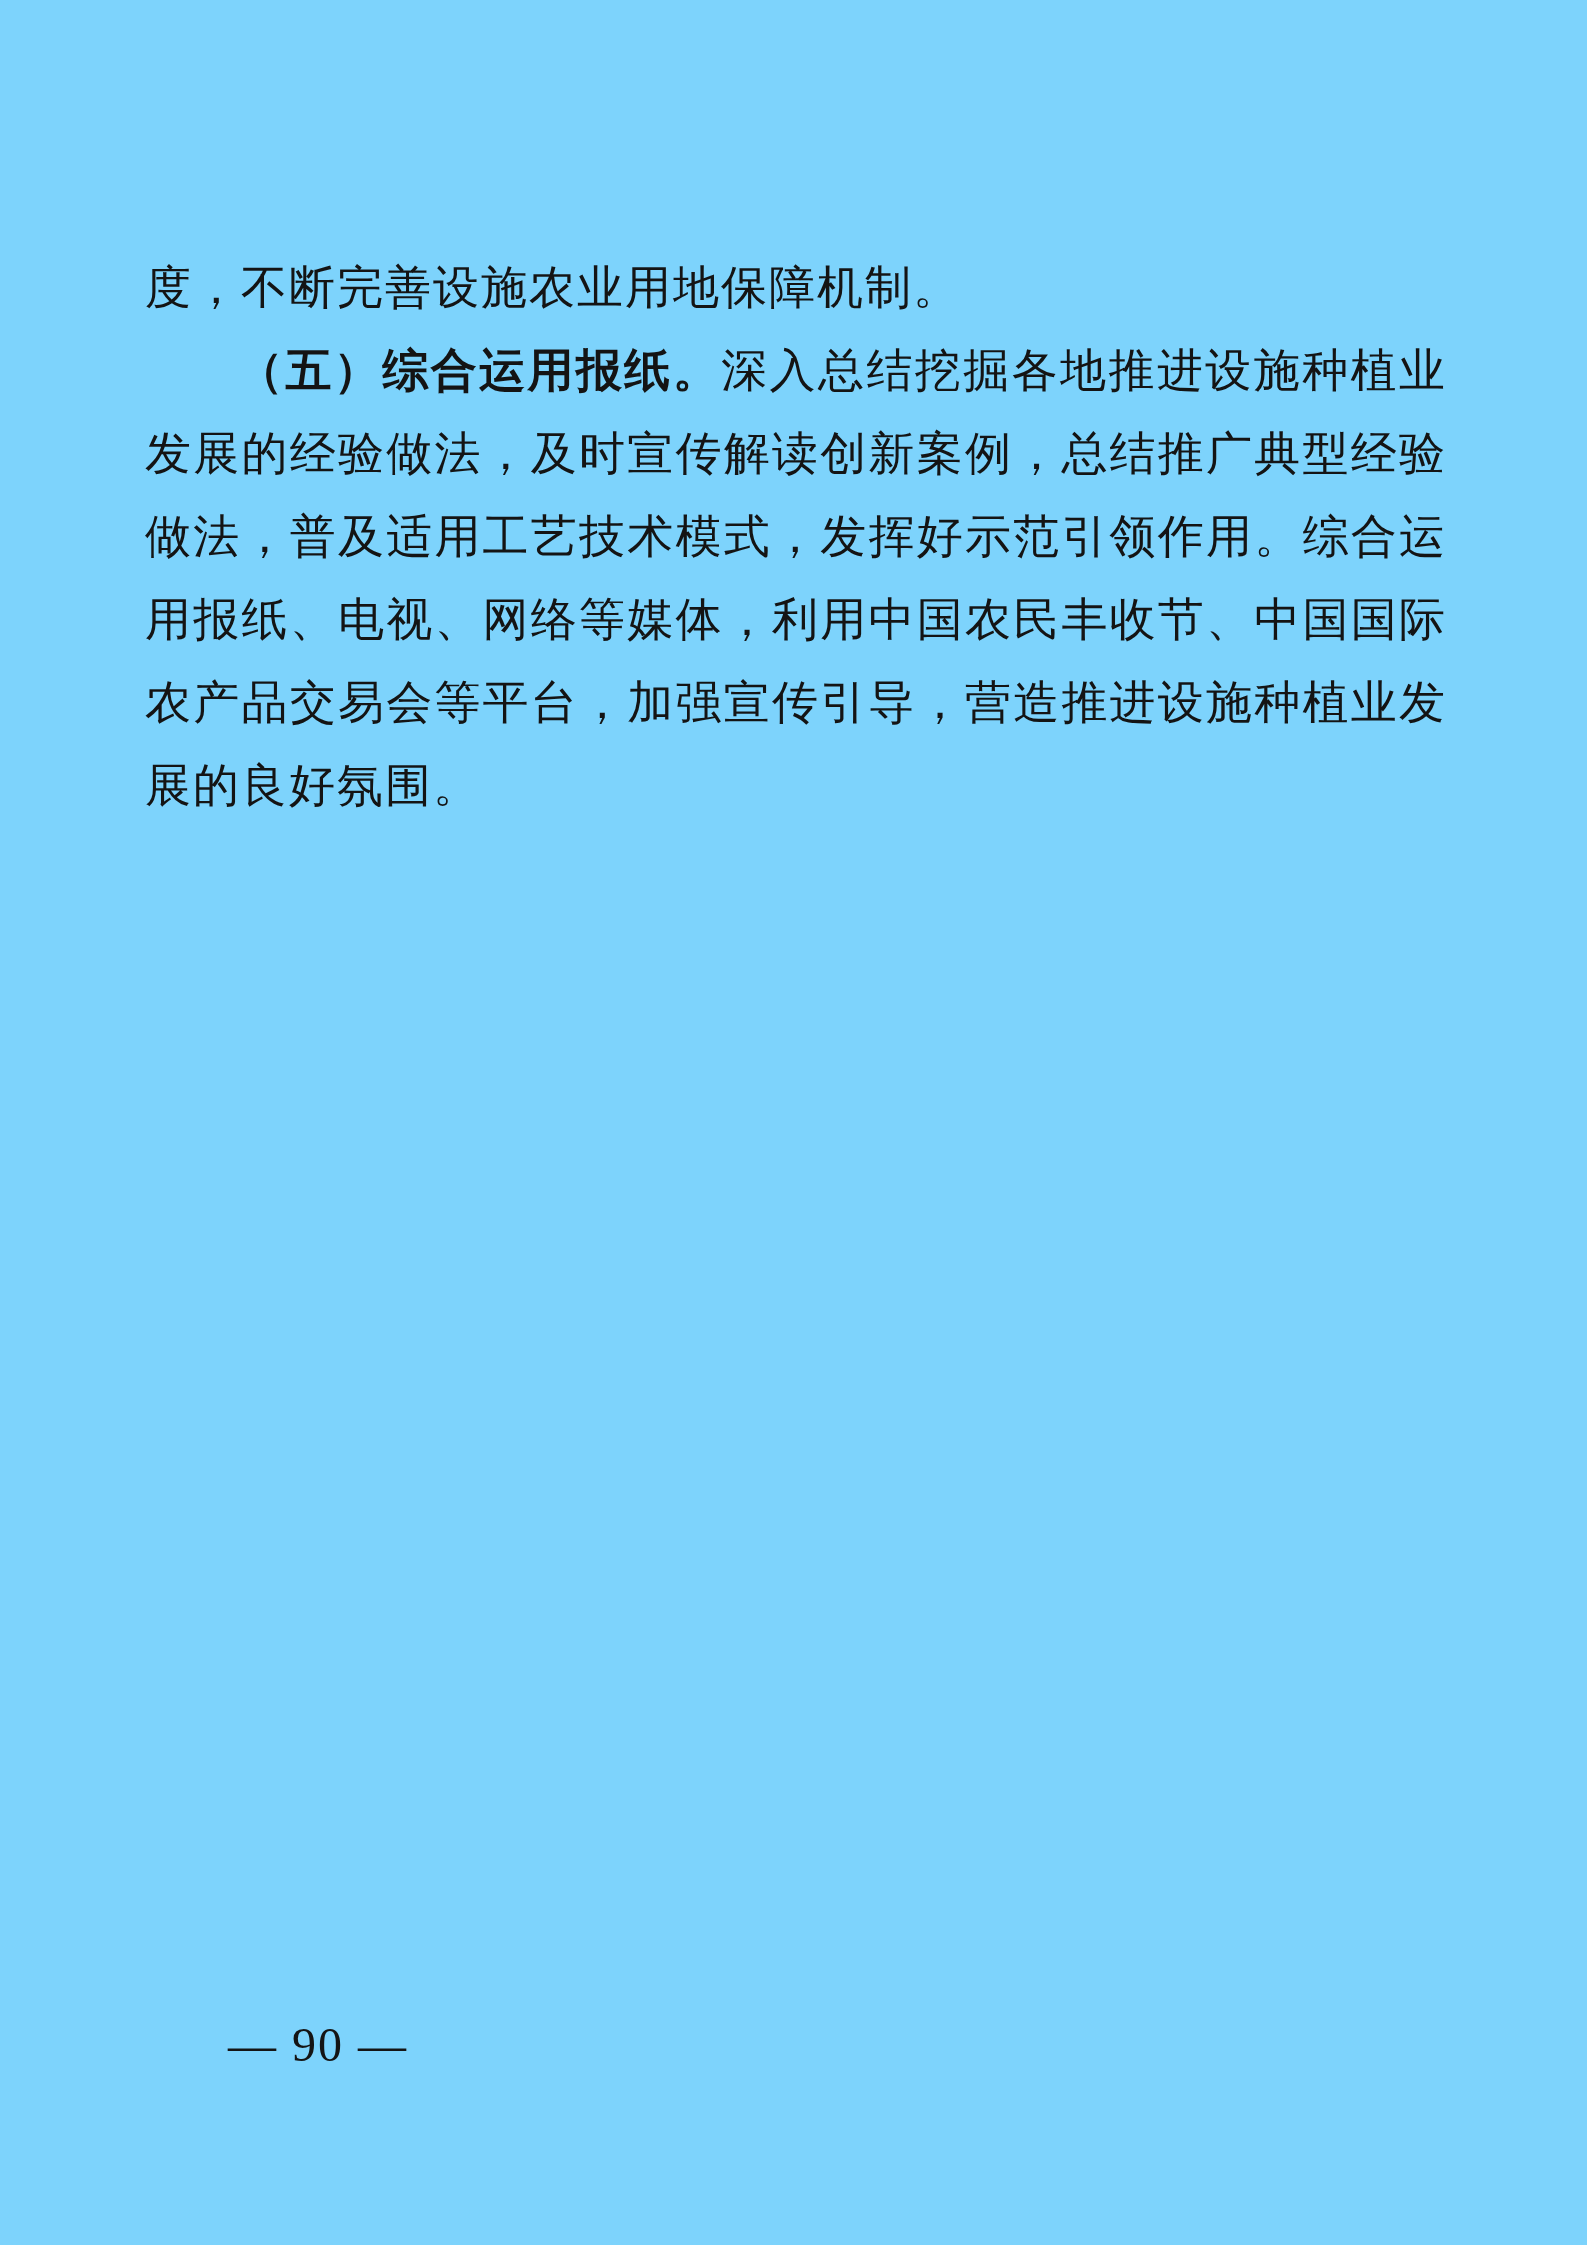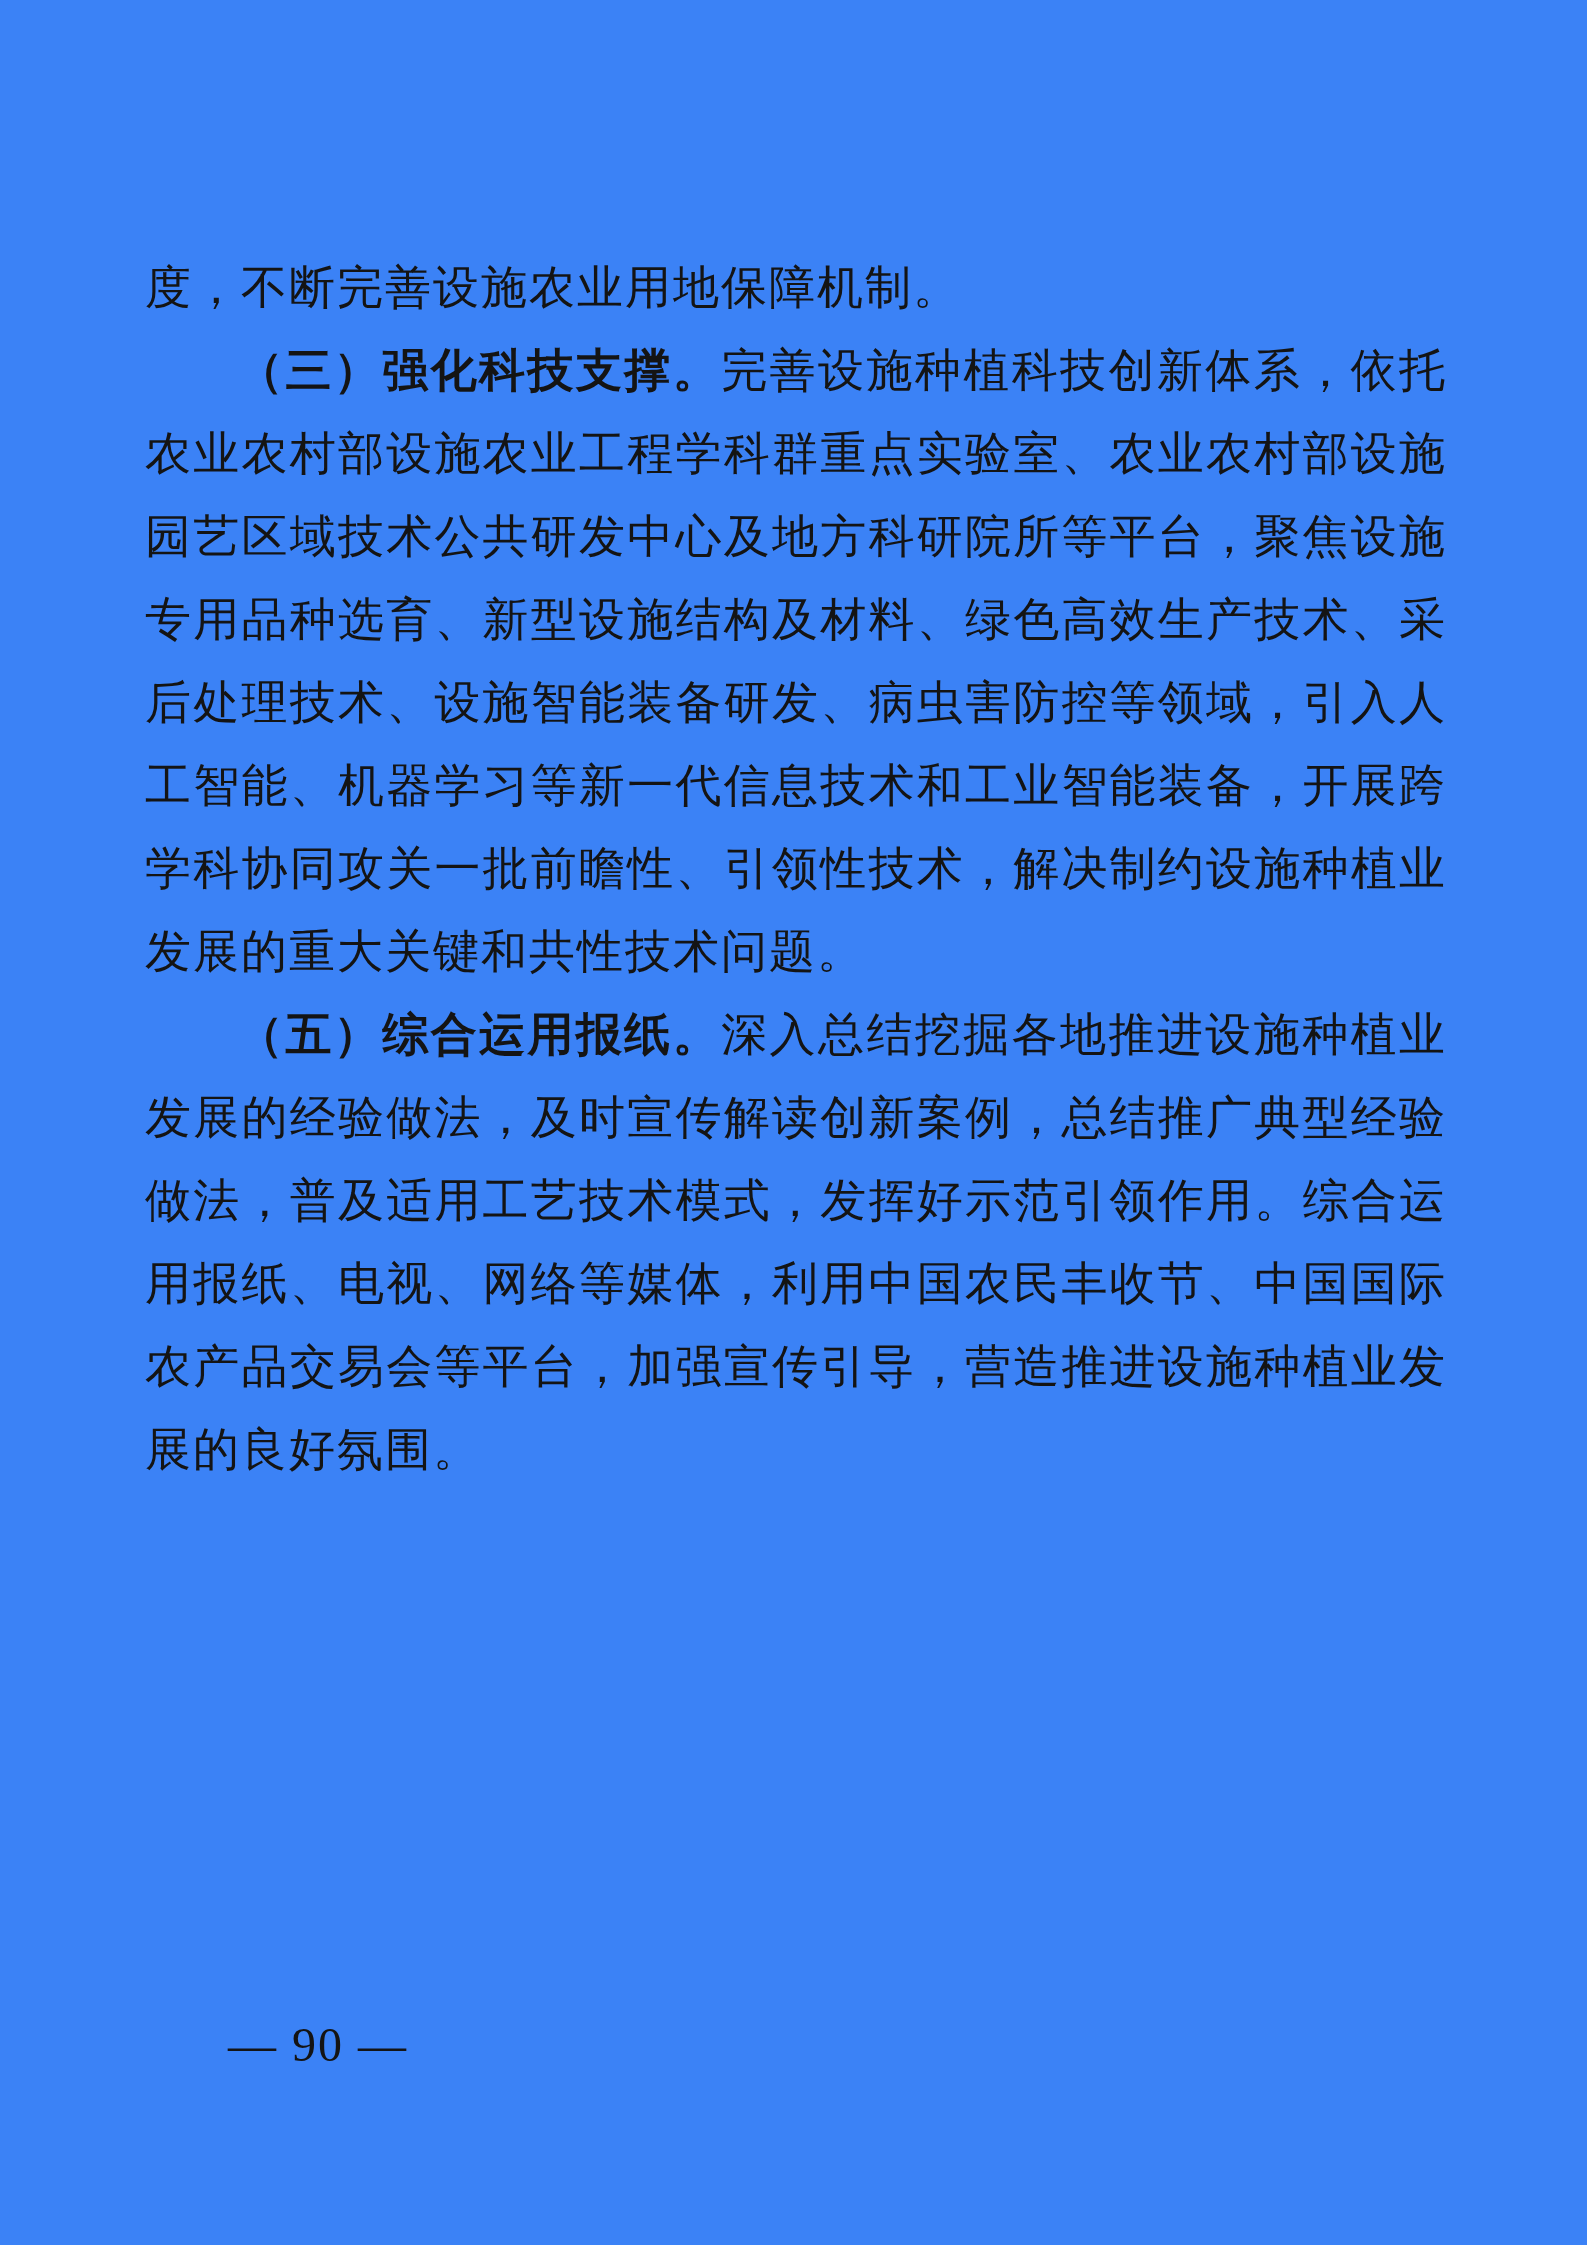--- a/index.html
+++ b/index.html
@@ -11,21 +11,21 @@
     width: 1587px;
     height: 2245px;
     position: relative;
     overflow: hidden;
     font-family: "Liberation Serif", serif;
     color: #111111;
   }
   .page {
     position: absolute;
     inset: 0;
-    background: #3b82f6;
+    background: #7dd3fc;
   }
   .content {
     position: absolute;
     left: 145px;
     top: 246px;
     width: 1302px;
     font-size: 46px;
     line-height: 83px;
     letter-spacing: 2px;
     text-align: justify;
@@ -55,23 +55,20 @@
 </style>
 </head>
 <body>
 
 <div class="page">
 
   <div class="content">
 
     <p class="para-continuation">度，不断完善设施农业用地保障机制。</p>
 
-    <p class="para-section">
-      <span class="section-heading">（三）强化科技支撑。</span><span>完善设施种植科技创新体系，依托农业农村部设施农业工程学科群重点实验室、农业农村部设施园艺区域技术公共研发中心及地方科研院所等平台，聚焦设施专用品种选育、新型设施结构及材料、绿色高效生产技术、采后处理技术、设施智能装备研发、病虫害防控等领域，引入人工智能、机器学习等新一代信息技术和工业智能装备，开展跨学科协同攻关一批前瞻性、引领性技术，解决制约设施种植业发展的重大关键和共性技术问题。</span>
-    </p>
 
 
     <p class="para-section">
       <span class="section-heading">（五）综合运用报纸。</span><span>深入总结挖掘各地推进设施种植业发展的经验做法，及时宣传解读创新案例，总结推广典型经验做法，普及适用工艺技术模式，发挥好示范引领作用。综合运用报纸、电视、网络等媒体，利用中国农民丰收节、中国国际农产品交易会等平台，加强宣传引导，营造推进设施种植业发展的良好氛围。</span>
     </p>
 
   </div>
 
   <div class="footer">— 90 —</div>
 

